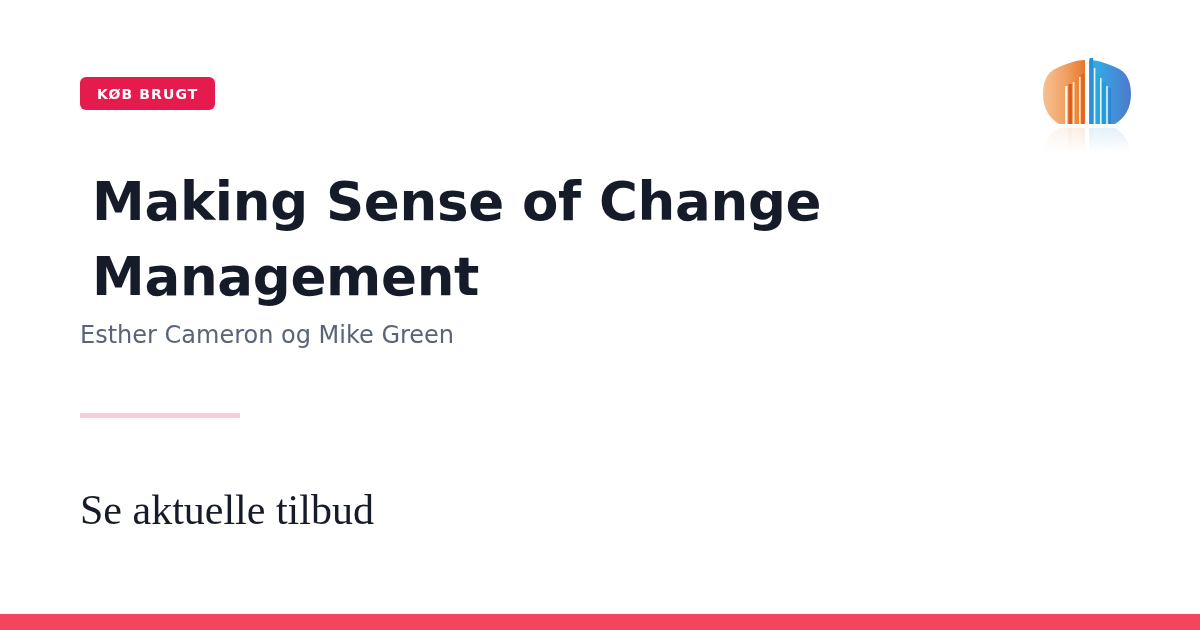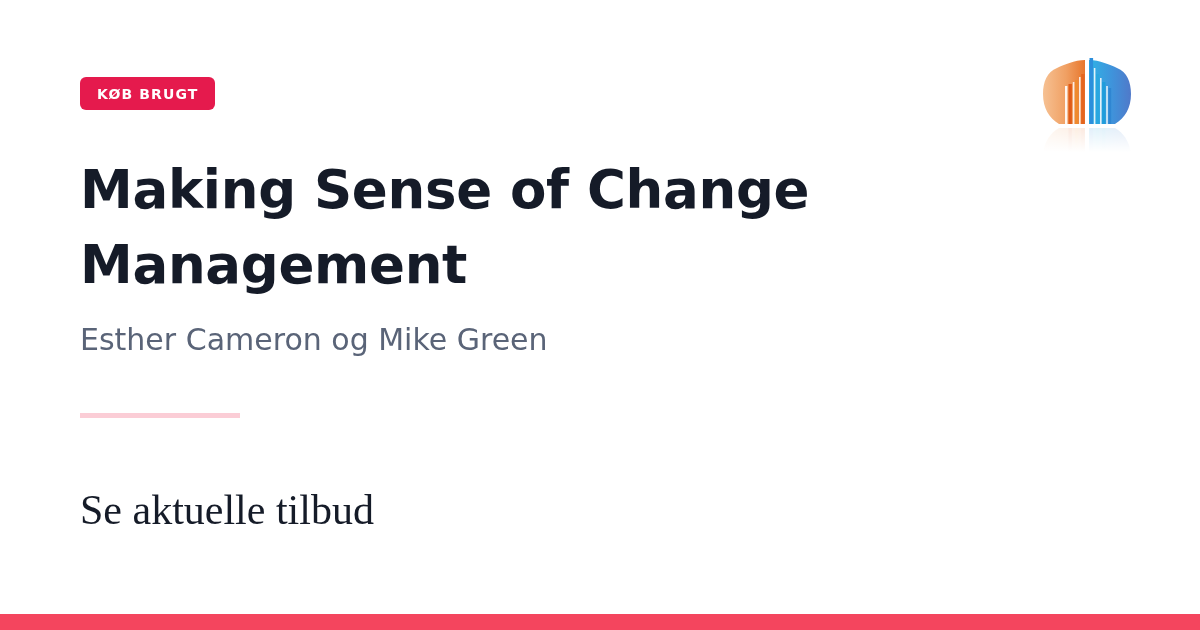--- a/index.html
+++ b/index.html
@@ -59,38 +59,38 @@
     width: 104px;
     height: 100px;
   }
 
   
   .title {
     position: absolute;
     left: 80px;
     top: 152px;
     width: 900px;
-    margin: 0;
+    margin: 12px;
     color: #151b28;
     font-size: 53px;
     font-weight: bold;
     line-height: 1.42;
     letter-spacing: -0.3px;
     font-family: "DejaVu Sans", "Liberation Sans", sans-serif;
   }
 
   
   .subtitle {
     position: absolute;
     left: 80px;
     top: 320px;
     width: 900px;
     margin: 0;
     color: #5a6478;
-    font-size: 30px;
+    font-size: 24px;
     font-weight: normal;
     line-height: 1.3;
     font-family: "DejaVu Sans", "Liberation Sans", sans-serif;
   }
 
   
   .divider {
     position: absolute;
     left: 80px;
     top: 413px;

